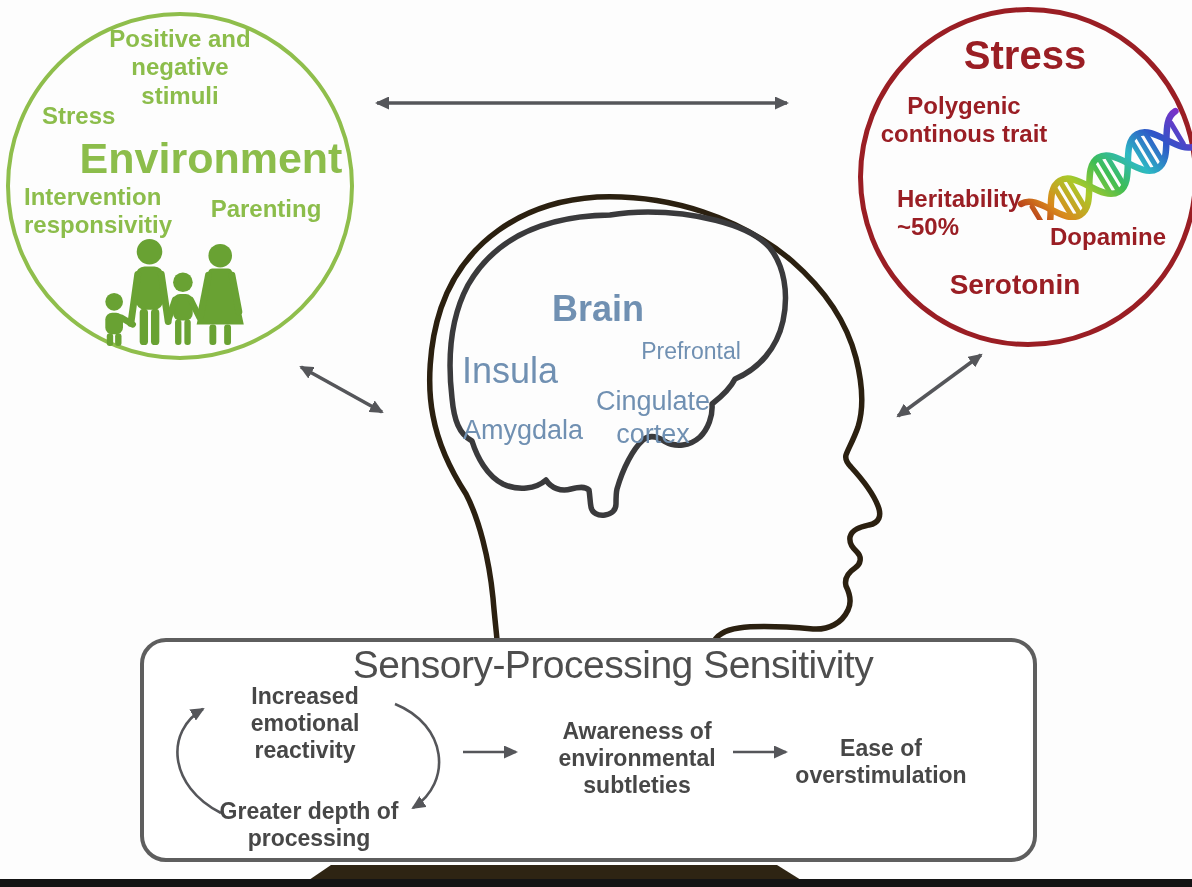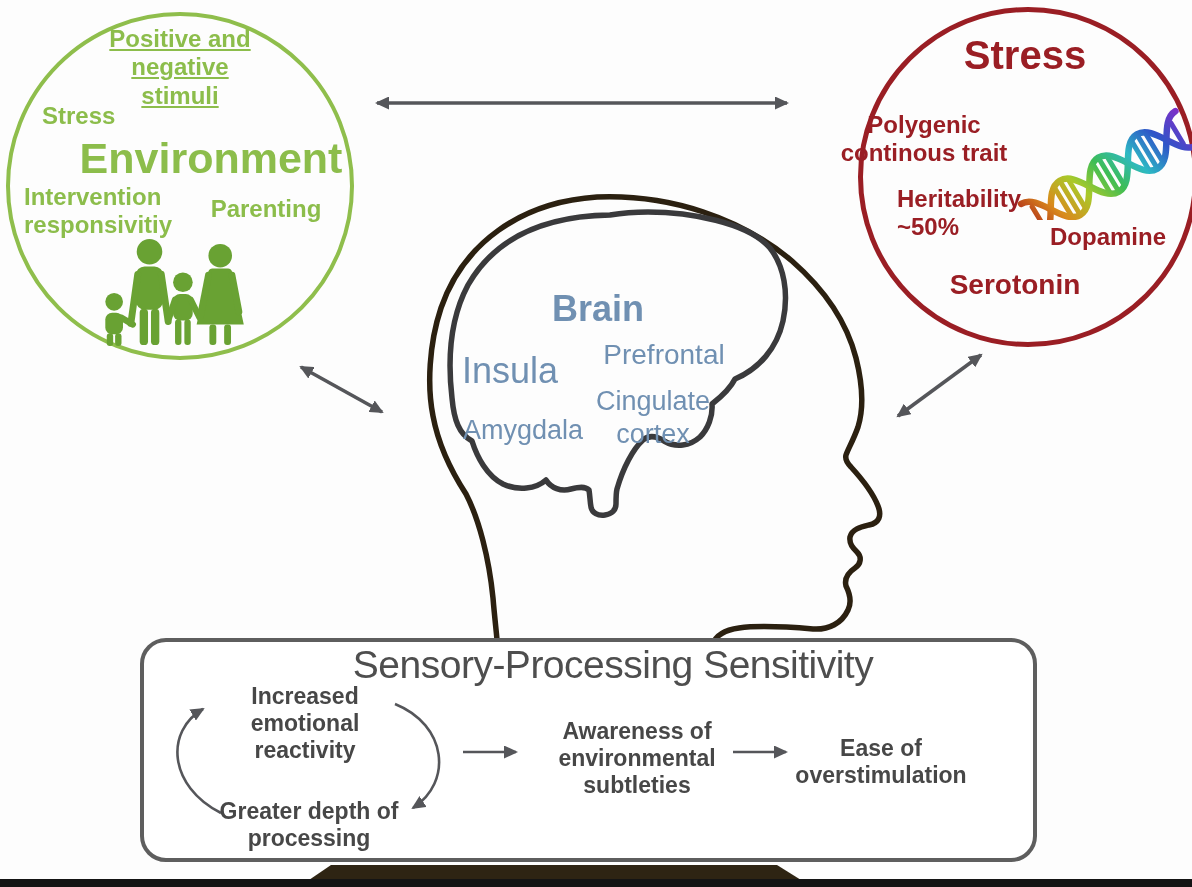--- a/index.html
+++ b/index.html
@@ -13,32 +13,32 @@
   .sps-box{position:absolute;left:140px;top:638px;width:897px;height:224px;background:#fff;
            border:4px solid #5E5E5E;border-radius:26px;z-index:2;box-sizing:border-box;}
   .layer-front{z-index:3;}
   .lbl{position:absolute;z-index:4;font-weight:700;white-space:pre-line;width:max-content;
        line-height:1.18;}
   .cx{transform:translateX(-50%);text-align:center;}
   .green{color:#8CBD4B;}
   .red{color:#9A1E24;}
   .blue{color:#7090B2;font-weight:400;margin-top:45px;}
   .t-env-title{left:211px;top:133px;font-size:43px;}
-  .t-stimuli{left:180px;top:25px;font-size:24px;text-decoration:underline;}
+  .t-stimuli{left:180px;top:25px;font-size:24px;}
   .t-stress{left:42px;top:102px;font-size:24px;}
   .t-intervention{left:24px;top:183px;font-size:24px;text-align:left;}
   .t-parenting{left:266px;top:195px;font-size:24px;}
   .t-genes-title{left:1025px;top:32px;font-size:40px;}
-  .t-polygenic{left:924px;top:92px;font-size:24px;margin-top:19px;}
+  .t-polygenic{left:964px;top:92px;font-size:24px;}
   .t-heritability{left:897px;top:185px;font-size:24px;text-align:left;}
   .t-dopamine{left:1108px;top:223px;font-size:24px;}
   .t-serotonin{left:1015px;top:262px;font-size:28px;margin-top:6px;}
   .t-brain-title{left:598px;top:243px;font-size:36px;font-weight:700;}
   .t-insula{left:510px;top:305px;font-size:36px;}
-  .t-prefrontal{left:664px;top:293px;font-size:28px;}
+  .t-prefrontal{left:691px;top:293px;font-size:23px;}
   .t-cingulate{left:653px;top:340px;font-size:27px;line-height:1.22;}
   .t-amygdala{left:523px;top:370px;font-size:27px;}
   .t-sps-title{left:613px;top:642px;font-size:39px;font-weight:400;color:#4E4E4E;
                letter-spacing:-0.5px;white-space:nowrap;}
   .t-increased{left:305px;top:683px;font-size:23px;color:#474747;}
   .t-greater{left:309px;top:798px;font-size:23px;color:#474747;}
   .t-awareness{left:637px;top:718px;font-size:23px;color:#474747;}
   .t-ease{left:881px;top:735px;font-size:23px;color:#474747;}
   .icon{position:absolute;z-index:4;}
   .family-icon{left:98px;top:238px;}

